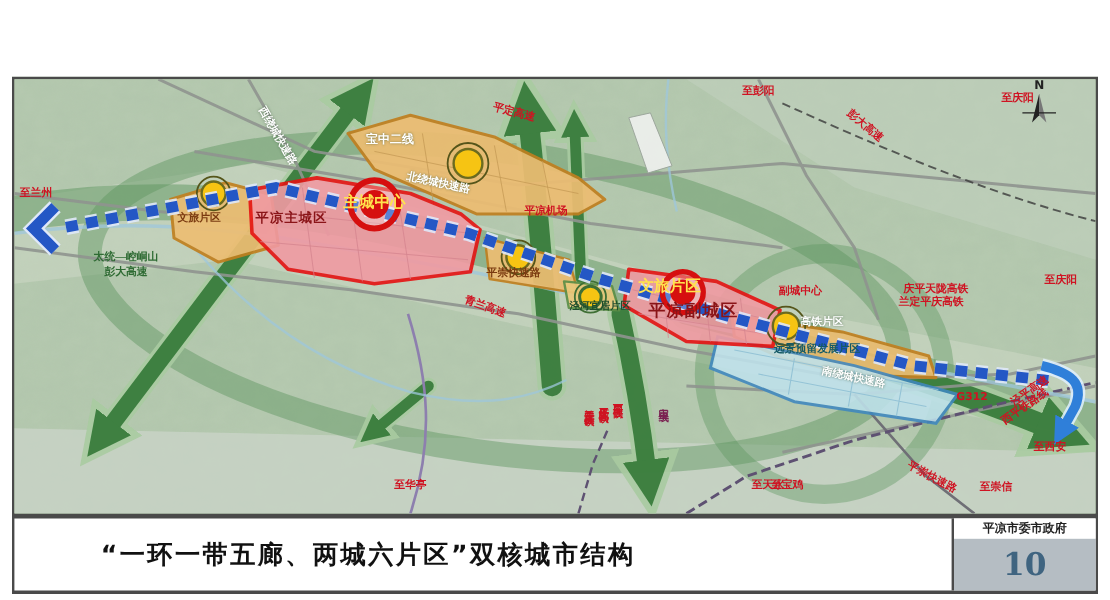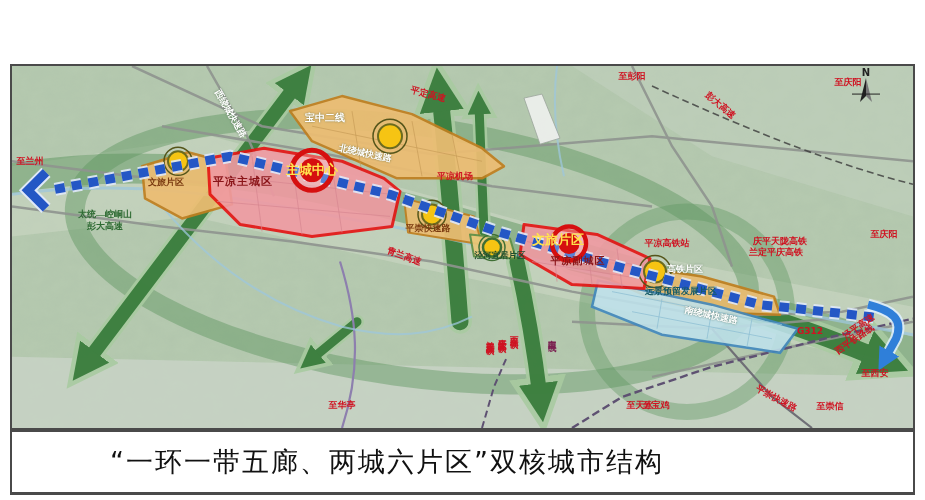--- a/index.html
+++ b/index.html
@@ -29,21 +29,21 @@
   .yel{color:#ffe34d;font-weight:bold;font-size:13px;}
   .grn{color:#2e6b33;font-weight:bold;font-family:Liberation Serif, serif;}
   .teal{color:#155a66;font-weight:bold;}
   .purp{color:#7a2050;font-weight:bold;}
   .vert{writing-mode:vertical-rl;letter-spacing:1px;font-size:8.5px;}
   .compass-n{color:#222;font-weight:bold;font-size:10px;}
   
   .footer{position:absolute;left:10px;top:430px;width:901px;height:60px;
           border:2px solid #4a4a4a;border-top-width:2px;border-bottom-width:3px;background:#fff;}
   .caption{position:absolute;left:72px;top:50%;transform:translateY(-50%);
-           font-size:27px;font-weight:normal;color:#111;letter-spacing:2px;margin-left:26px;}
+           font-size:21px;font-weight:bold;color:#111;letter-spacing:2px;}
   .pagebox{position:absolute;right:0;top:0;width:118px;height:100%;border-left:2px solid #4a4a4a;}
   .gov{height:17px;text-align:center;font-family:"DejaVu Serif",serif;font-weight:bold;
        font-size:10px;color:#222;line-height:17px;background:#fff;}
   .pagenum{position:absolute;left:0;top:17px;right:0;bottom:0;background:#b5bdc3;
            display:flex;align-items:center;justify-content:center;
            font-family:"DejaVu Serif",serif;font-size:26px;font-weight:bold;color:#3f6480;}
 </style>
 </head>
 <body>
 
@@ -196,23 +196,23 @@
       <div class="lb white" style="left:353px;top:88px;transform:translate(-50%,-50%) rotate(12deg)">北绕城快速路</div>
       <div class="lb zoner" style="left:231px;top:116px">平凉主城区</div>
       <div class="lb yel" style="left:300px;top:104px">主城中心</div>
       <div class="lb grn" style="left:93px;top:149px">太统—崆峒山</div>
       <div class="lb grn" style="left:93px;top:161px">彭大高速</div>
       <div class="lb zoneo" style="left:154px;top:117px">文旅片区</div>
       <div class="lb red" style="left:443px;top:111px">平凉机场</div>
       <div class="lb red" style="left:392px;top:191px;transform:translate(-50%,-50%) rotate(20deg)">青兰高速</div>
       <div class="lb zoneo" style="left:416px;top:163px">平崇快速路</div>
       <div class="lb" style="left:488px;top:190px;color:#1f4d2e;font-weight:bold;font-size:8.5px">泾河宜居片区</div>
-      <div class="lb zoner" style="left:566px;top:194px;font-size:10px">平凉副城区</div>
+      <div class="lb zoner" style="left:566px;top:194px;font-size:14px">平凉副城区</div>
       <div class="lb yel" style="left:546px;top:174px">文旅片区</div>
-      <div class="lb red" style="left:655px;top:178px">平凉高铁站</div>
+      <div class="lb red" style="left:655px;top:178px">副城中心</div>
       <div class="lb white" style="left:673px;top:204px">高铁片区</div>
       <div class="lb teal" style="left:669px;top:226px">远景预留发展片区</div>
       <div class="lb white" style="left:699px;top:250px;transform:translate(-50%,-50%) rotate(12deg)">南绕城快速路</div>
       <div class="lb red" style="left:768px;top:176px">庆平天陇高铁</div>
       <div class="lb red" style="left:764px;top:187px">兰定平庆高铁</div>
       <div class="lb red" style="left:872px;top:169px">至庆阳</div>
       <div class="lb red" style="left:798px;top:266px">G312</div>
       <div class="lb red" style="left:847px;top:261px;transform:translate(-50%,-50%) rotate(-35deg)">泾平高速</div>
       <div class="lb red" style="left:843px;top:274px;transform:translate(-50%,-50%) rotate(-35deg)">西平铁路线</div>
       <div class="lb red" style="left:863px;top:308px">至西安</div>
@@ -224,15 +224,19 @@
       <div class="lb red" style="left:628px;top:340px">至天水</div>
       <div class="lb red" style="left:644px;top:340px">至宝鸡</div>
       <div class="lb red" style="left:764px;top:333px;transform:translate(-50%,-50%) rotate(28deg)">平崇快速路</div>
       <div class="lb red" style="left:818px;top:341px">至崇信</div>
       <div class="lb compass-n" style="left:854px;top:6px">N</div>
     </div>
   </div>
 
   <div class="footer">
     <div class="caption">“一环一带五廊、两城六片区”双核城市结构</div>
+    <div class="pagebox">
+      <div class="gov">平凉市委市政府</div>
+      <div class="pagenum">10</div>
+    </div>
   </div>
 
 </div>
 
 </body></html>

